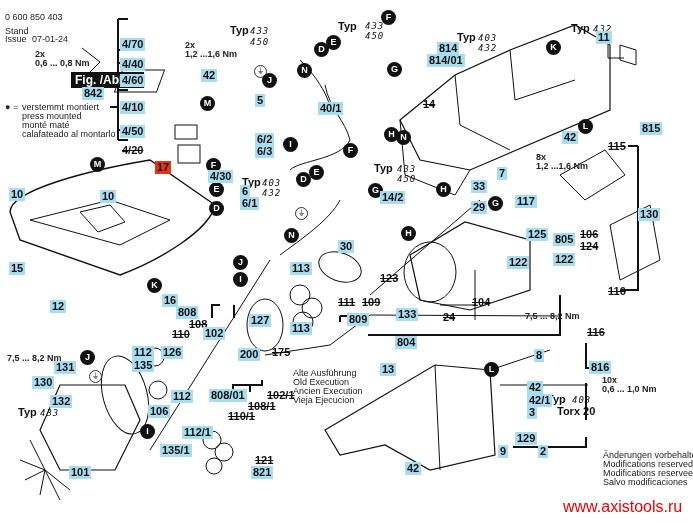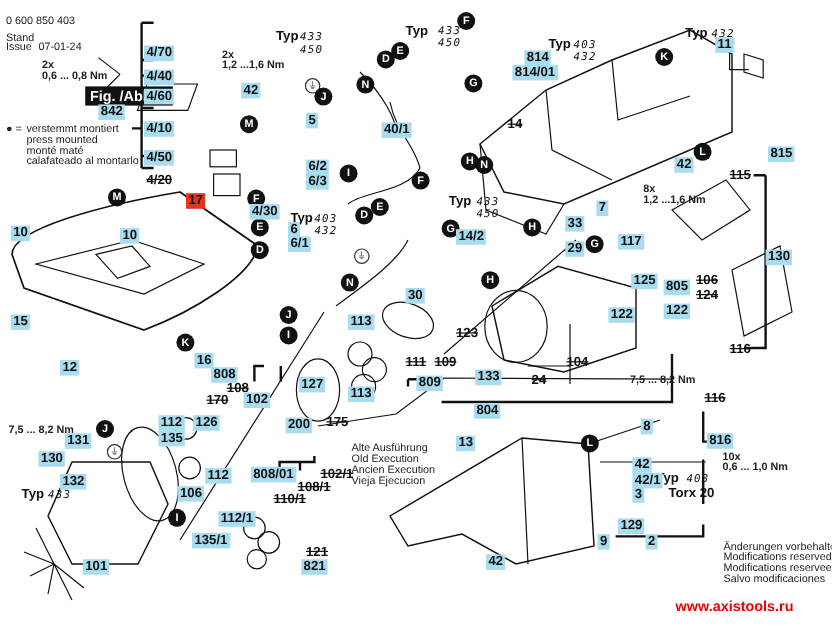--- a/index.html
+++ b/index.html
@@ -10,21 +10,21 @@
   .t { position:absolute; font-size:9px; line-height:10px; white-space:nowrap; color:#222;text-align:right; }
   .lbl { position:absolute; background:#a9dcef; color:#111; font-weight:bold;
          font-size:11px; line-height:13px; padding:0 2px; white-space:nowrap; cursor:pointer; }
   .lbl.red { background:#e2361c; color:#111; }
   .lbl.strike { background:transparent; text-decoration:line-through;text-align:center; }
   .circ { position:absolute; width:15px; height:15px; border-radius:50%; background:#111;
           color:#fff; font-size:9px; font-weight:bold; line-height:15px; text-align:center; cursor:pointer; }
   .typ { position:absolute; font-size:11px; font-weight:bold; white-space:nowrap; }
   .typnum { position:absolute; font-family:"DejaVu Sans Mono", monospace; font-style:italic; font-size:9px; letter-spacing:1px; }
   .fig { position:absolute; background:#111; color:#fff; font-weight:bold; font-size:12px; padding:1px 4px; }
-  .url { position:absolute; color:#e00; font-weight:bold; font-size:12px; }
+  .url { position:absolute; color:#e00; font-weight:normal; font-size:16px; }
   .ground { position:absolute; width:11px; height:11px; border:1px solid #333; border-radius:50%;
             font-size:8px; line-height:11px; text-align:center; }
 </style>
 </head>
 <body>
 
 <div id="stage">
 
   <svg class="lines" width="693" height="525" viewBox="0 0 693 525">
     <g fill="none" stroke="#111" stroke-width="1">
@@ -228,21 +228,21 @@
   <div class="lbl strike" style="left:336px;top:296px;">111</div>
   <div class="lbl strike" style="left:360px;top:296px;">109</div>
   <div class="lbl" style="left:347px;top:313px;">809</div>
   <div class="lbl" style="left:396px;top:308px;">133</div>
   <div class="lbl strike" style="left:470px;top:296px;">104</div>
   <div class="lbl strike" style="left:441px;top:311px;">24</div>
   <div class="lbl" style="left:395px;top:336px;">804</div>
 
   <div class="lbl" style="left:176px;top:306px;">808</div>
   <div class="lbl strike" style="left:187px;top:318px;">108</div>
-  <div class="lbl strike" style="left:170px;top:328px;">170</div>
+  <div class="lbl strike" style="left:170px;top:328px;">110</div>
   <div class="lbl" style="left:203px;top:327px;">102</div>
   <div class="lbl" style="left:249px;top:314px;">127</div>
   <div class="lbl" style="left:238px;top:348px;">200</div>
   <div class="lbl strike" style="left:270px;top:346px;">175</div>
   <div class="lbl" style="left:132px;top:346px;">112</div>
   <div class="lbl" style="left:161px;top:346px;">126</div>
   <div class="lbl" style="left:132px;top:359px;">135</div>
   <div class="lbl" style="left:171px;top:390px;">112</div>
   <div class="lbl" style="left:148px;top:405px;">106</div>
   <div class="lbl" style="left:54px;top:361px;">131</div>

